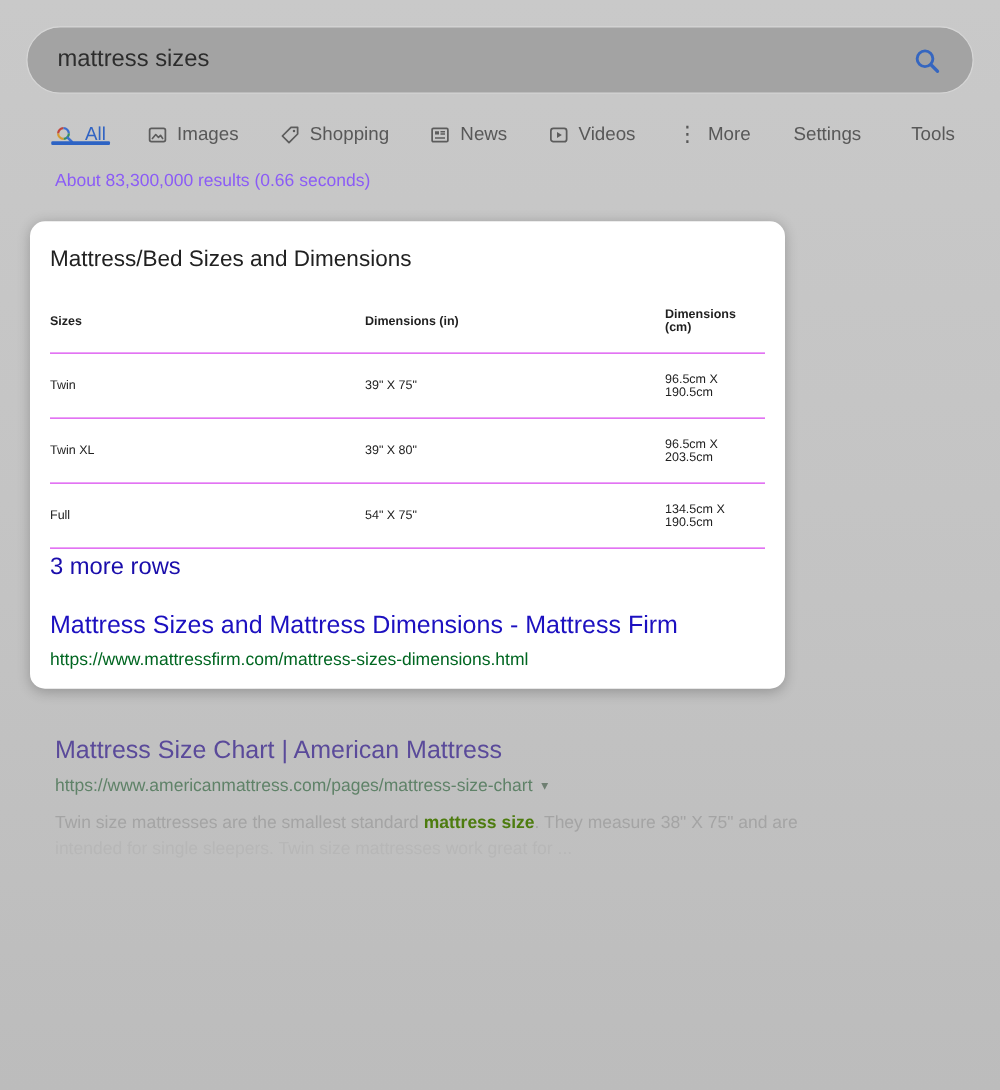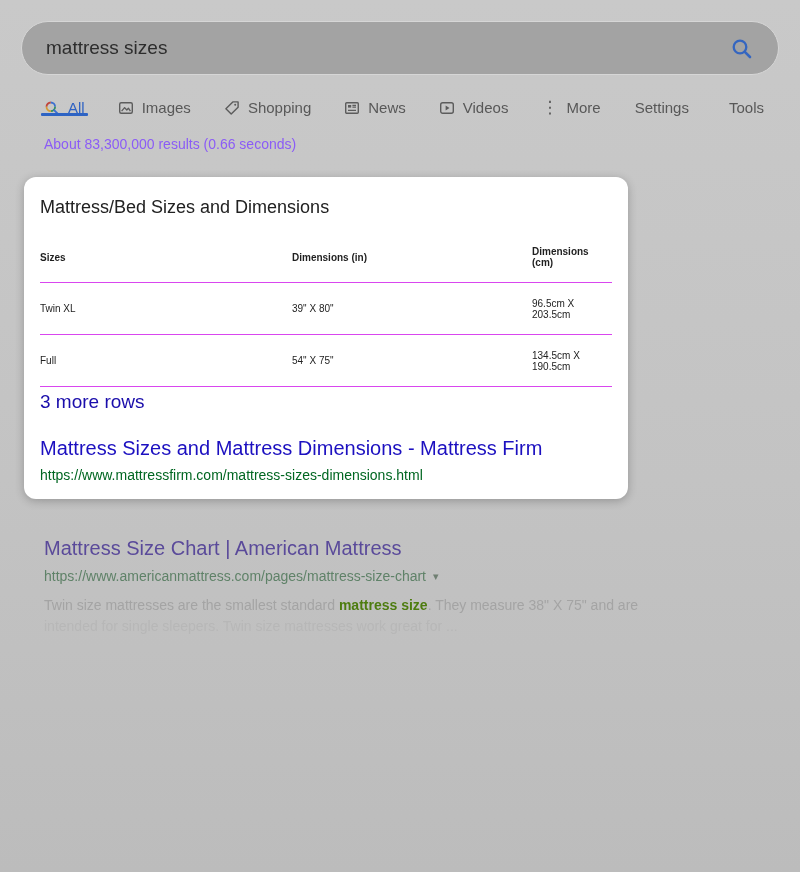--- a/index.html
+++ b/index.html
@@ -165,20 +165,25 @@
 <div class="card">
   <div class="card-title">Mattress/Bed Sizes and Dimensions</div>
 
   <div class="tbl">
     <div class="trow thead">
       <div>Sizes</div>
       <div>Dimensions (in)</div>
       <div>Dimensions (cm)</div>
     </div>
     <div class="trow">
+      <div>Twin</div>
+      <div>39" X 75"</div>
+      <div>96.5cm X 190.5cm</div>
+    </div>
+    <div class="trow">
       <div>Twin XL</div>
       <div>39" X 80"</div>
       <div>96.5cm X 203.5cm</div>
     </div>
     <div class="trow">
       <div>Full</div>
       <div>54" X 75"</div>
       <div>134.5cm X 190.5cm</div>
     </div>
   </div>

